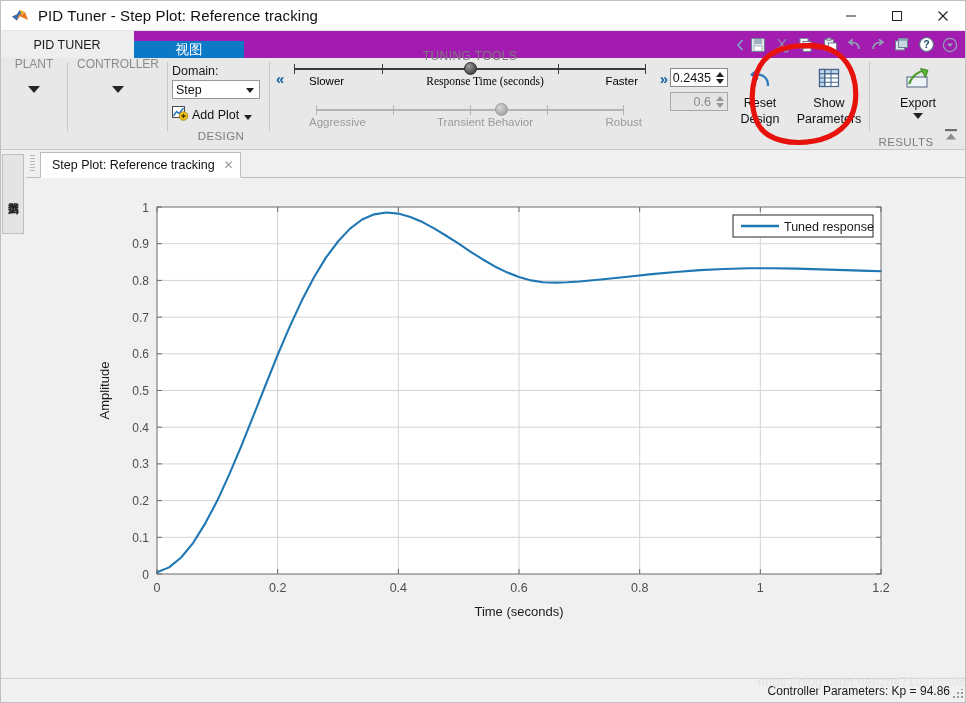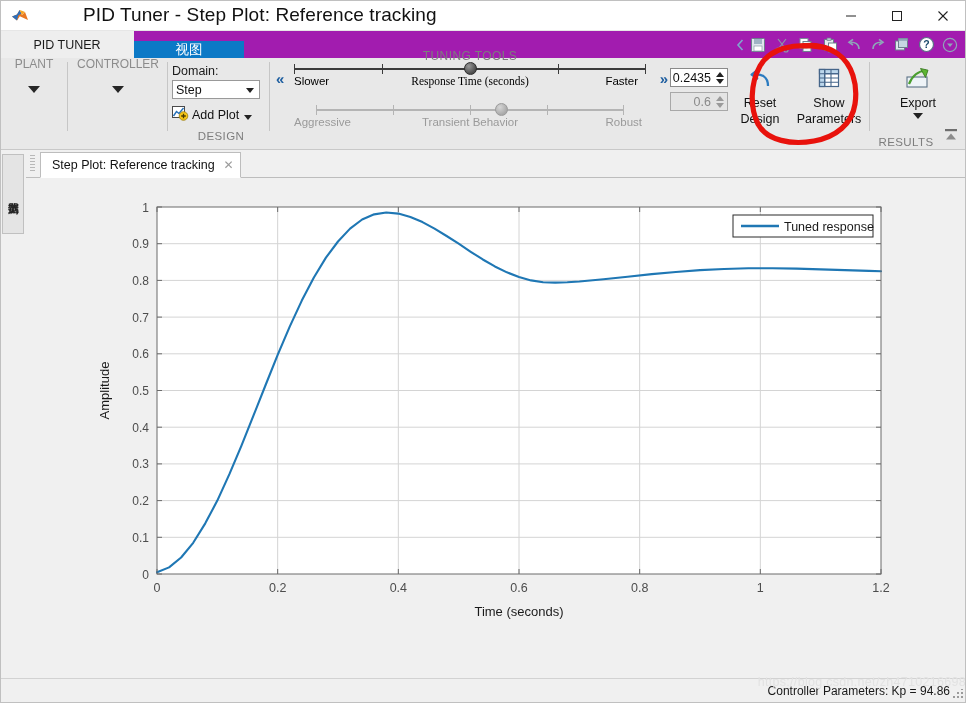--- a/index.html
+++ b/index.html
@@ -14,21 +14,21 @@
   }
 
   
   .titlebar {
     height:31px; background:#ffffff;
     display:flex; align-items:center;
     border-bottom:1px solid #e6e6e6;
     position:relative;
   }
   .tb-icon { width:18px; height:18px; margin-left:11px; margin-right:9px; position:relative; flex:0 0 auto;}
-  .tb-title { font-size:19px; color:#111; letter-spacing:0.1px;margin-left:45px; }
+  .tb-title { font-size:15px; color:#111; letter-spacing:0.1px; }
   .winbtns { position:absolute; right:0; top:0; height:31px; display:flex; }
   .winbtn { width:46px; height:31px; display:flex; align-items:center; justify-content:center;
             font-size:13px; color:#222; }
   .winbtn.close { font-size:15px; }
   .winbtn svg { display:block; }
 
   
   .tabstrip {
     height:27px; background:#a21caf; display:flex; align-items:stretch;
     position:relative;
@@ -85,21 +85,21 @@
   .tuning { width:400px; position:relative; padding-top:6px; }
   .chev { position:absolute; font-size:15px; color:#1f5fa0; font-weight:bold; top:12px; }
   .chev.left { left:6px; }
   .chev.right { right:2px; }
   .sliderwrap { position:absolute; }
   .sld-track { position:relative; height:10px; }
   .sld-line { position:absolute; top:4px; left:0; right:0; height:2px; }
   .sld-tick { position:absolute; top:0px; width:1px; height:10px; }
   .sld-thumb { position:absolute; top:-2px; width:13px; height:13px; border-radius:50%; }
   .sld-labels { position:relative; height:14px; margin-top:1px; }
-  .sld-labels span { position:absolute; font-size:11.5px; white-space:nowrap; }
+  .sld-labels span { position:absolute; font-size:11.5px; white-space:nowrap;margin-left:15px; }
   .tuning .glabel { position:absolute; bottom:1px; left:0; right:0; font-size:12px; color:#7d7d7d; }
 
   
   .spingrp { width:62px; padding-top:10px; }
   .spinner { width:58px; height:19px; border:1px solid #8a8a8a; display:flex; align-items:center;
              position:relative; background:#fff; margin-bottom:5px; }
   .spinner .sv { flex:1; text-align:right; padding-right:3px; font-size:12.5px; color:#111; }
   .spinner.disabled { background:#e4e4e4; border-color:#a8a8a8; }
   .spinner.disabled .sv { color:#8a8a8a; }
   .spin-arrows { width:13px; display:flex; flex-direction:column; align-items:center;

